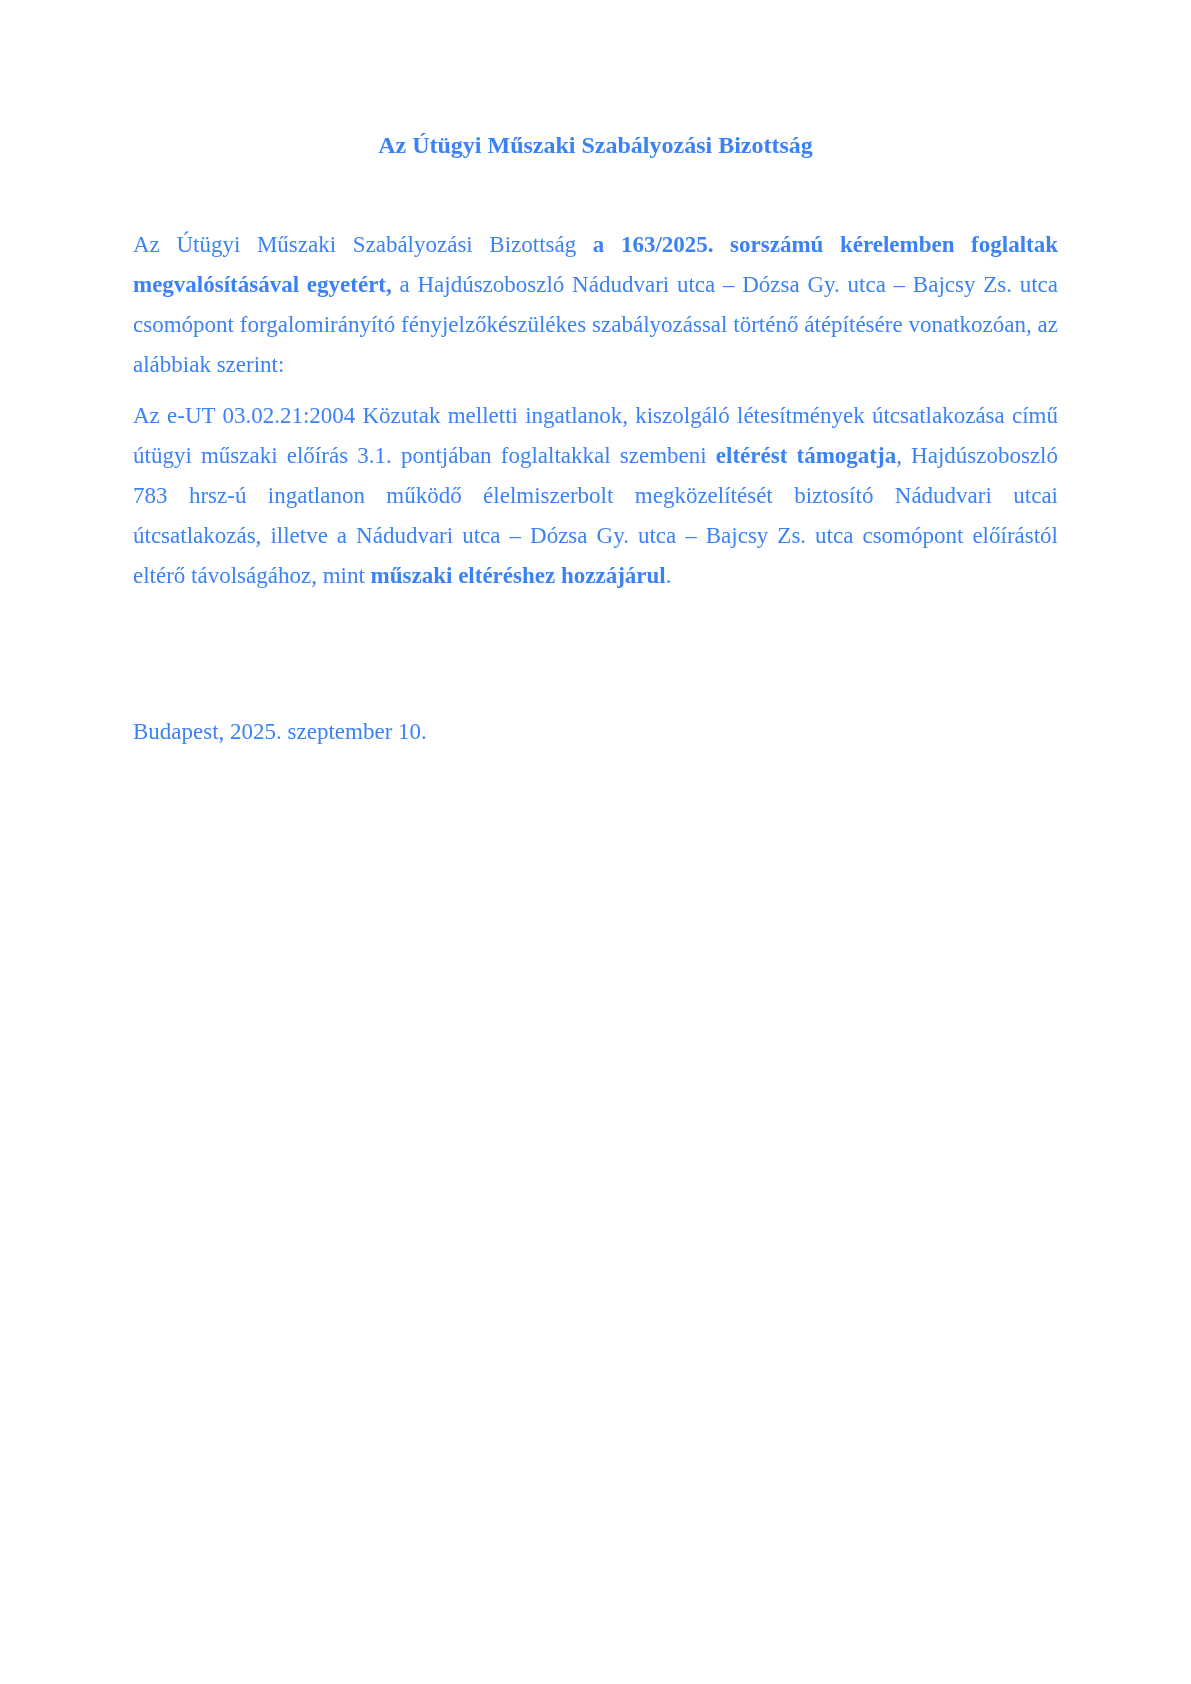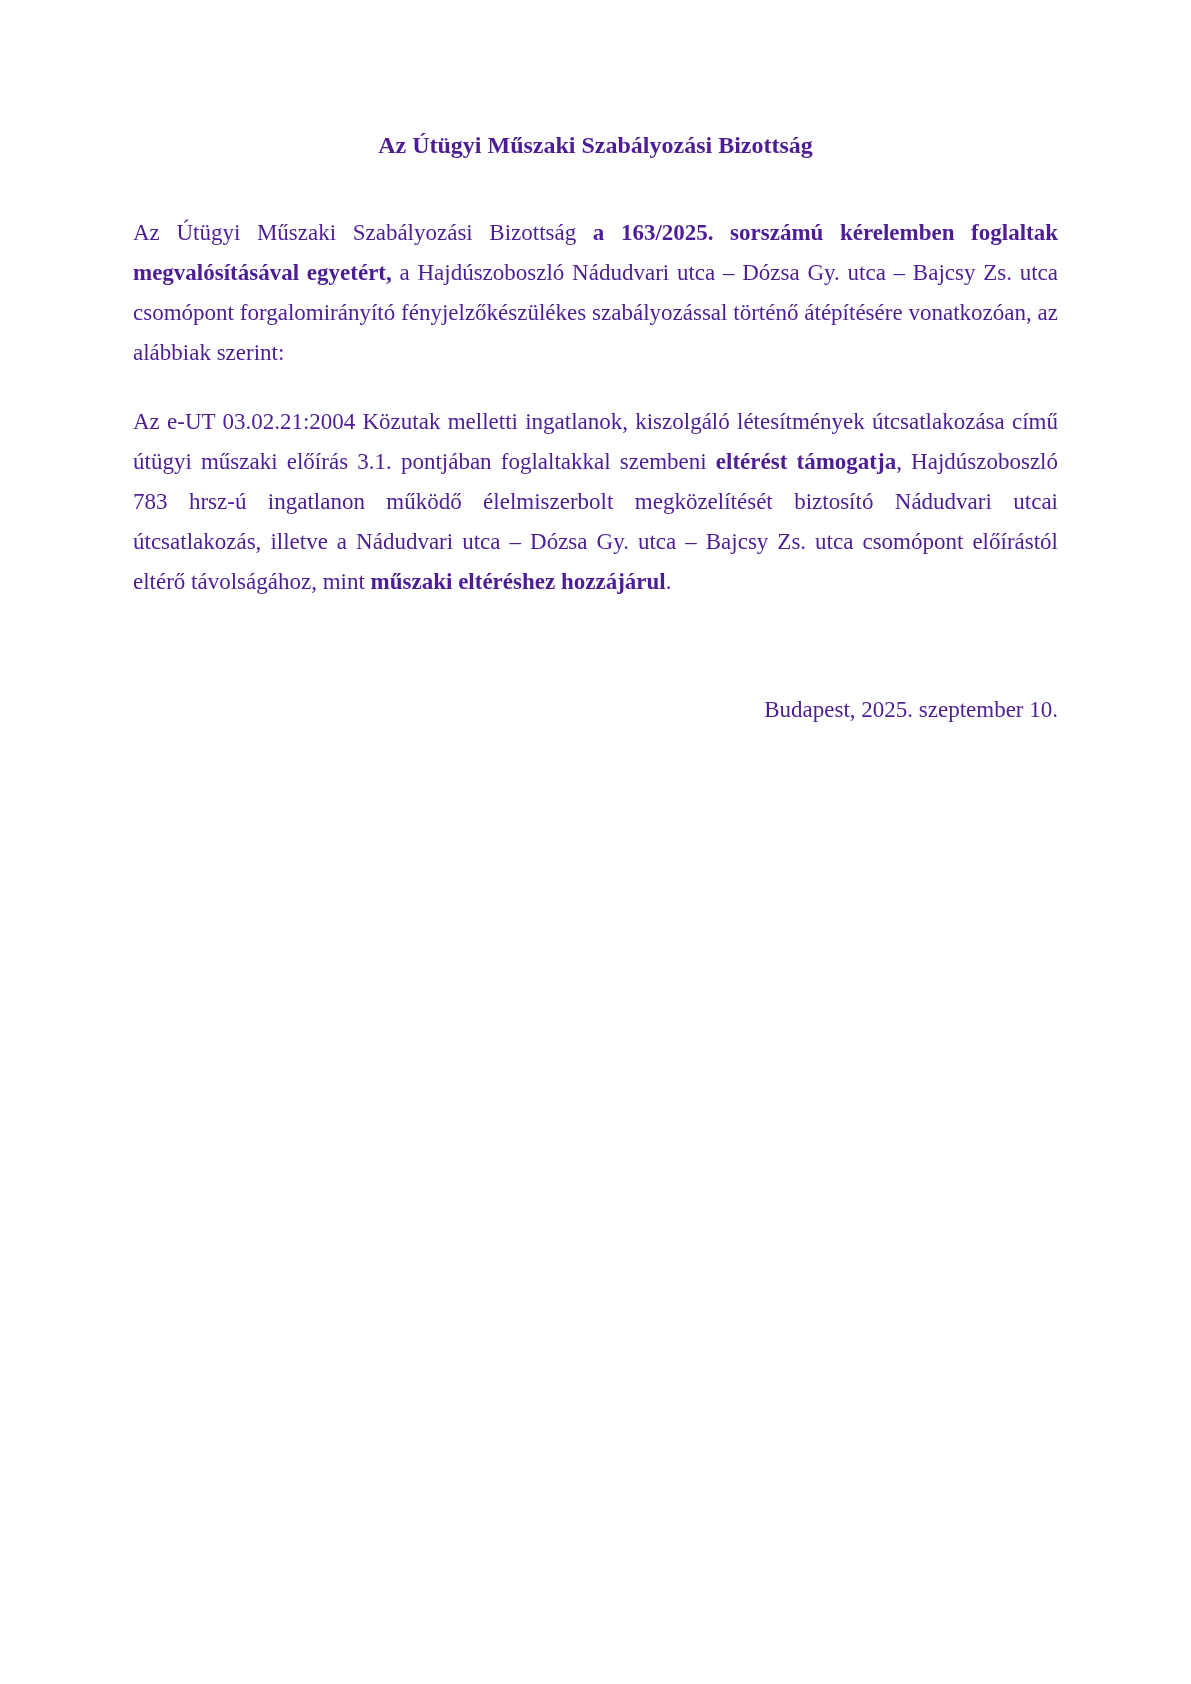--- a/index.html
+++ b/index.html
@@ -6,48 +6,48 @@
   html, body {
     background: #ffffff;
     font-family: "Liberation Serif", serif;
   }
   .page {
     position: relative;
     width: 1191px;
     height: 1684px;
     margin: 0 auto;
     background: #ffffff;
-    color: #4c1d95;
+    color: #3b82f6;
     padding: 125px 133px 0 133px;
     overflow: hidden;
   }
   .title-block {
     text-align: center;
   }
   .title-line {
     font-size: 24px;
     font-weight: bold;
     line-height: 40px;
   }
   .title-line + .title-line {
     margin-top: 12px;
   }
   .para {
     font-size: 23px;
     line-height: 40px;
     text-align: justify;
     text-justify: inter-word;
   }
-  .para-1 { margin-top: 48px; }
-  .para-2 { margin-top: 29px; }
+  .para-1 { margin-top: 60px; }
+  .para-2 { margin-top: 11px; }
   .date-line {
-    margin-top: 88px;
+    margin-top: 116px;
     font-size: 23px;
     line-height: 40px;
-    text-align: right;
+    text-align: left;
   }
 </style>
 </head>
 <body>
 
 <div class="page">
   <div class="title-block">
     <div class="title-line">Az Útügyi Műszaki Szabályozási Bizottság</div>
   </div>
 

